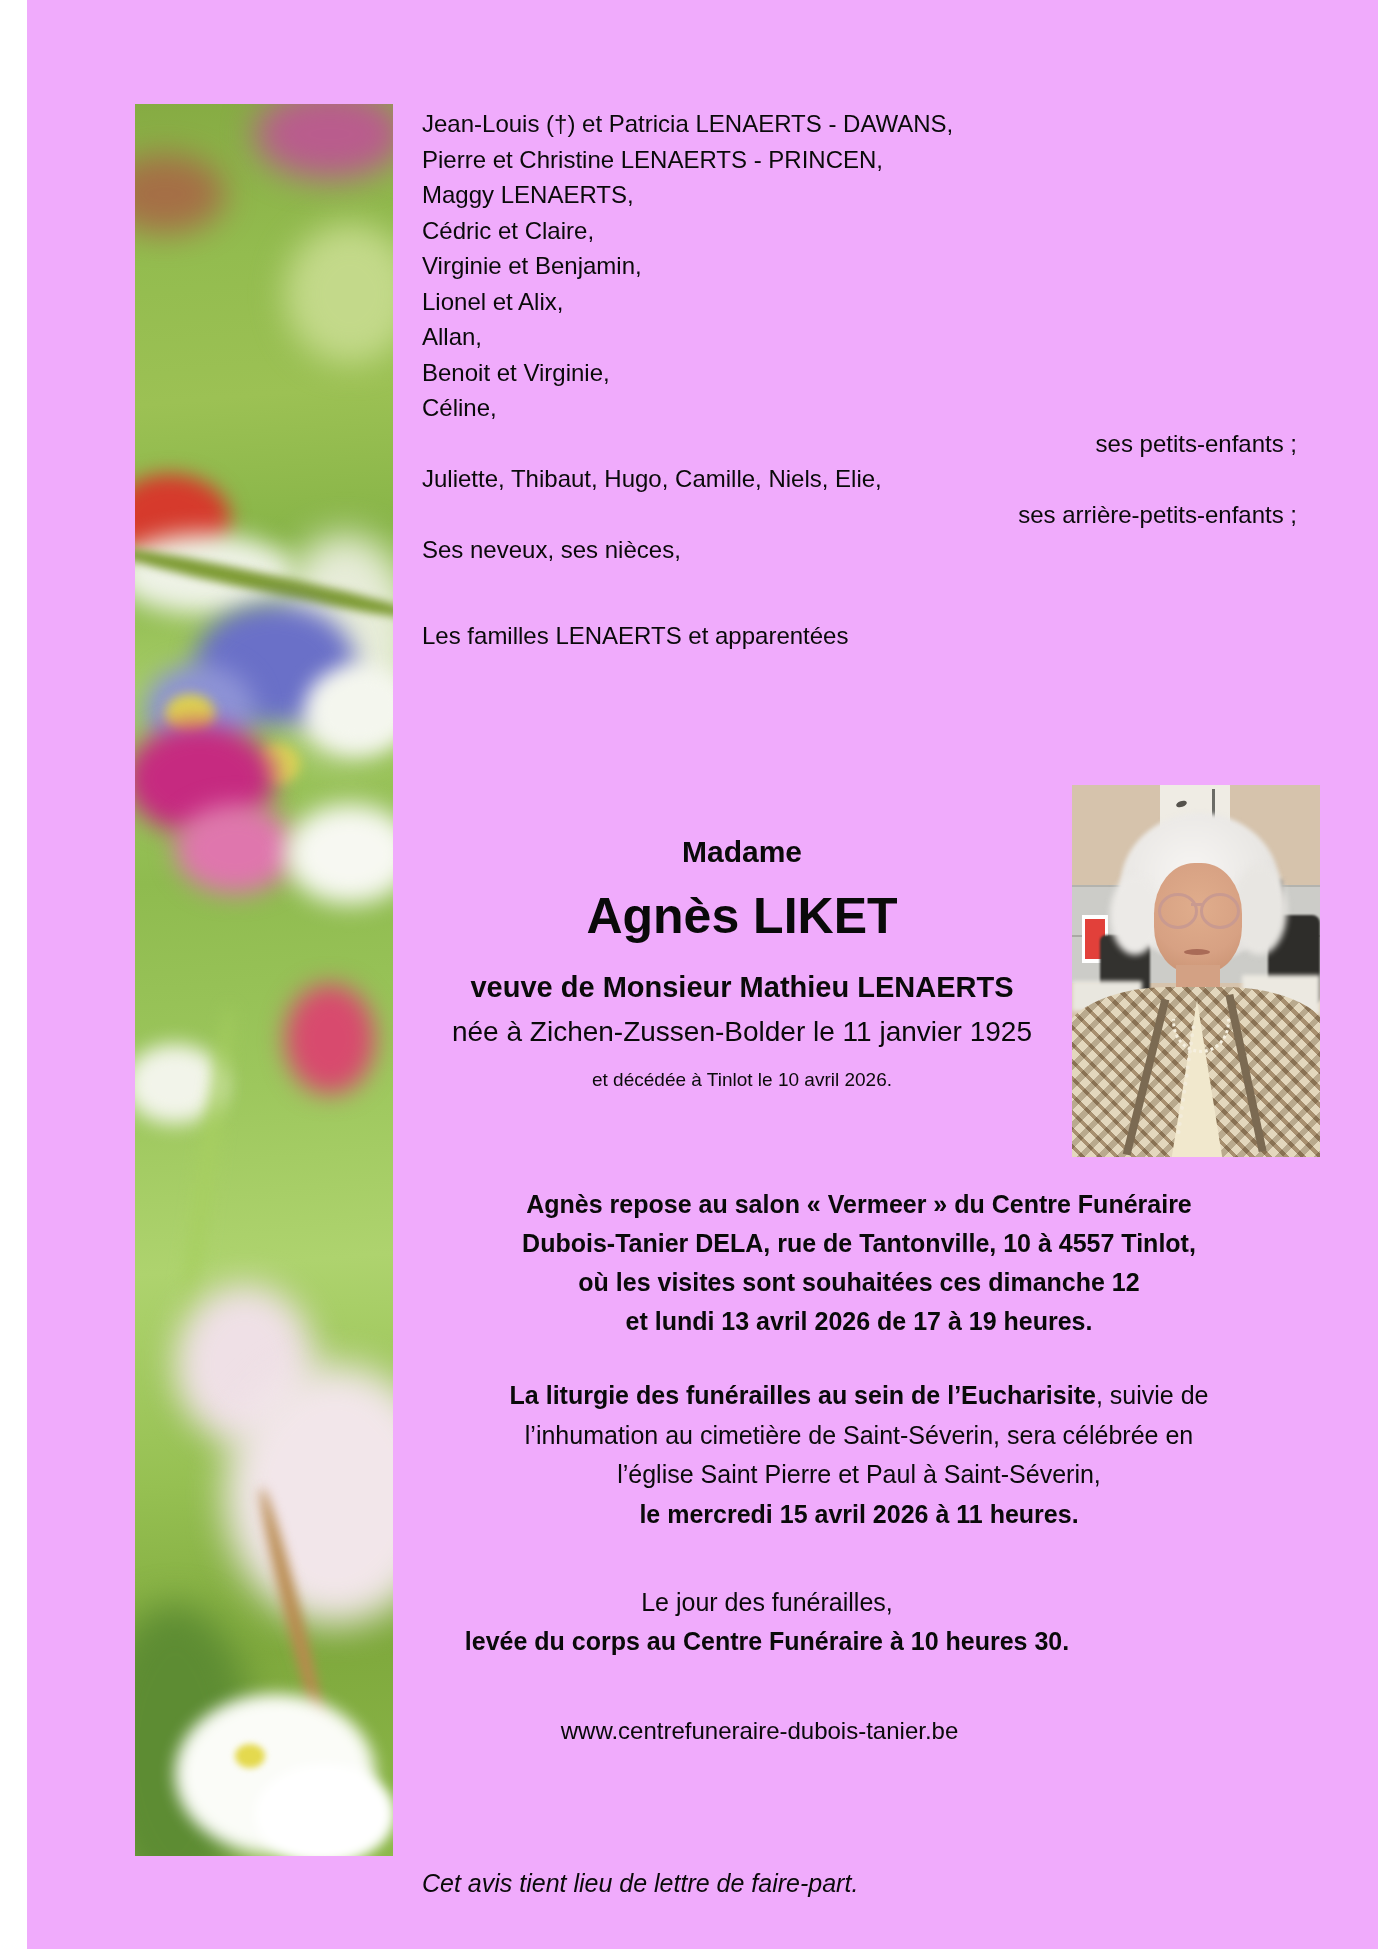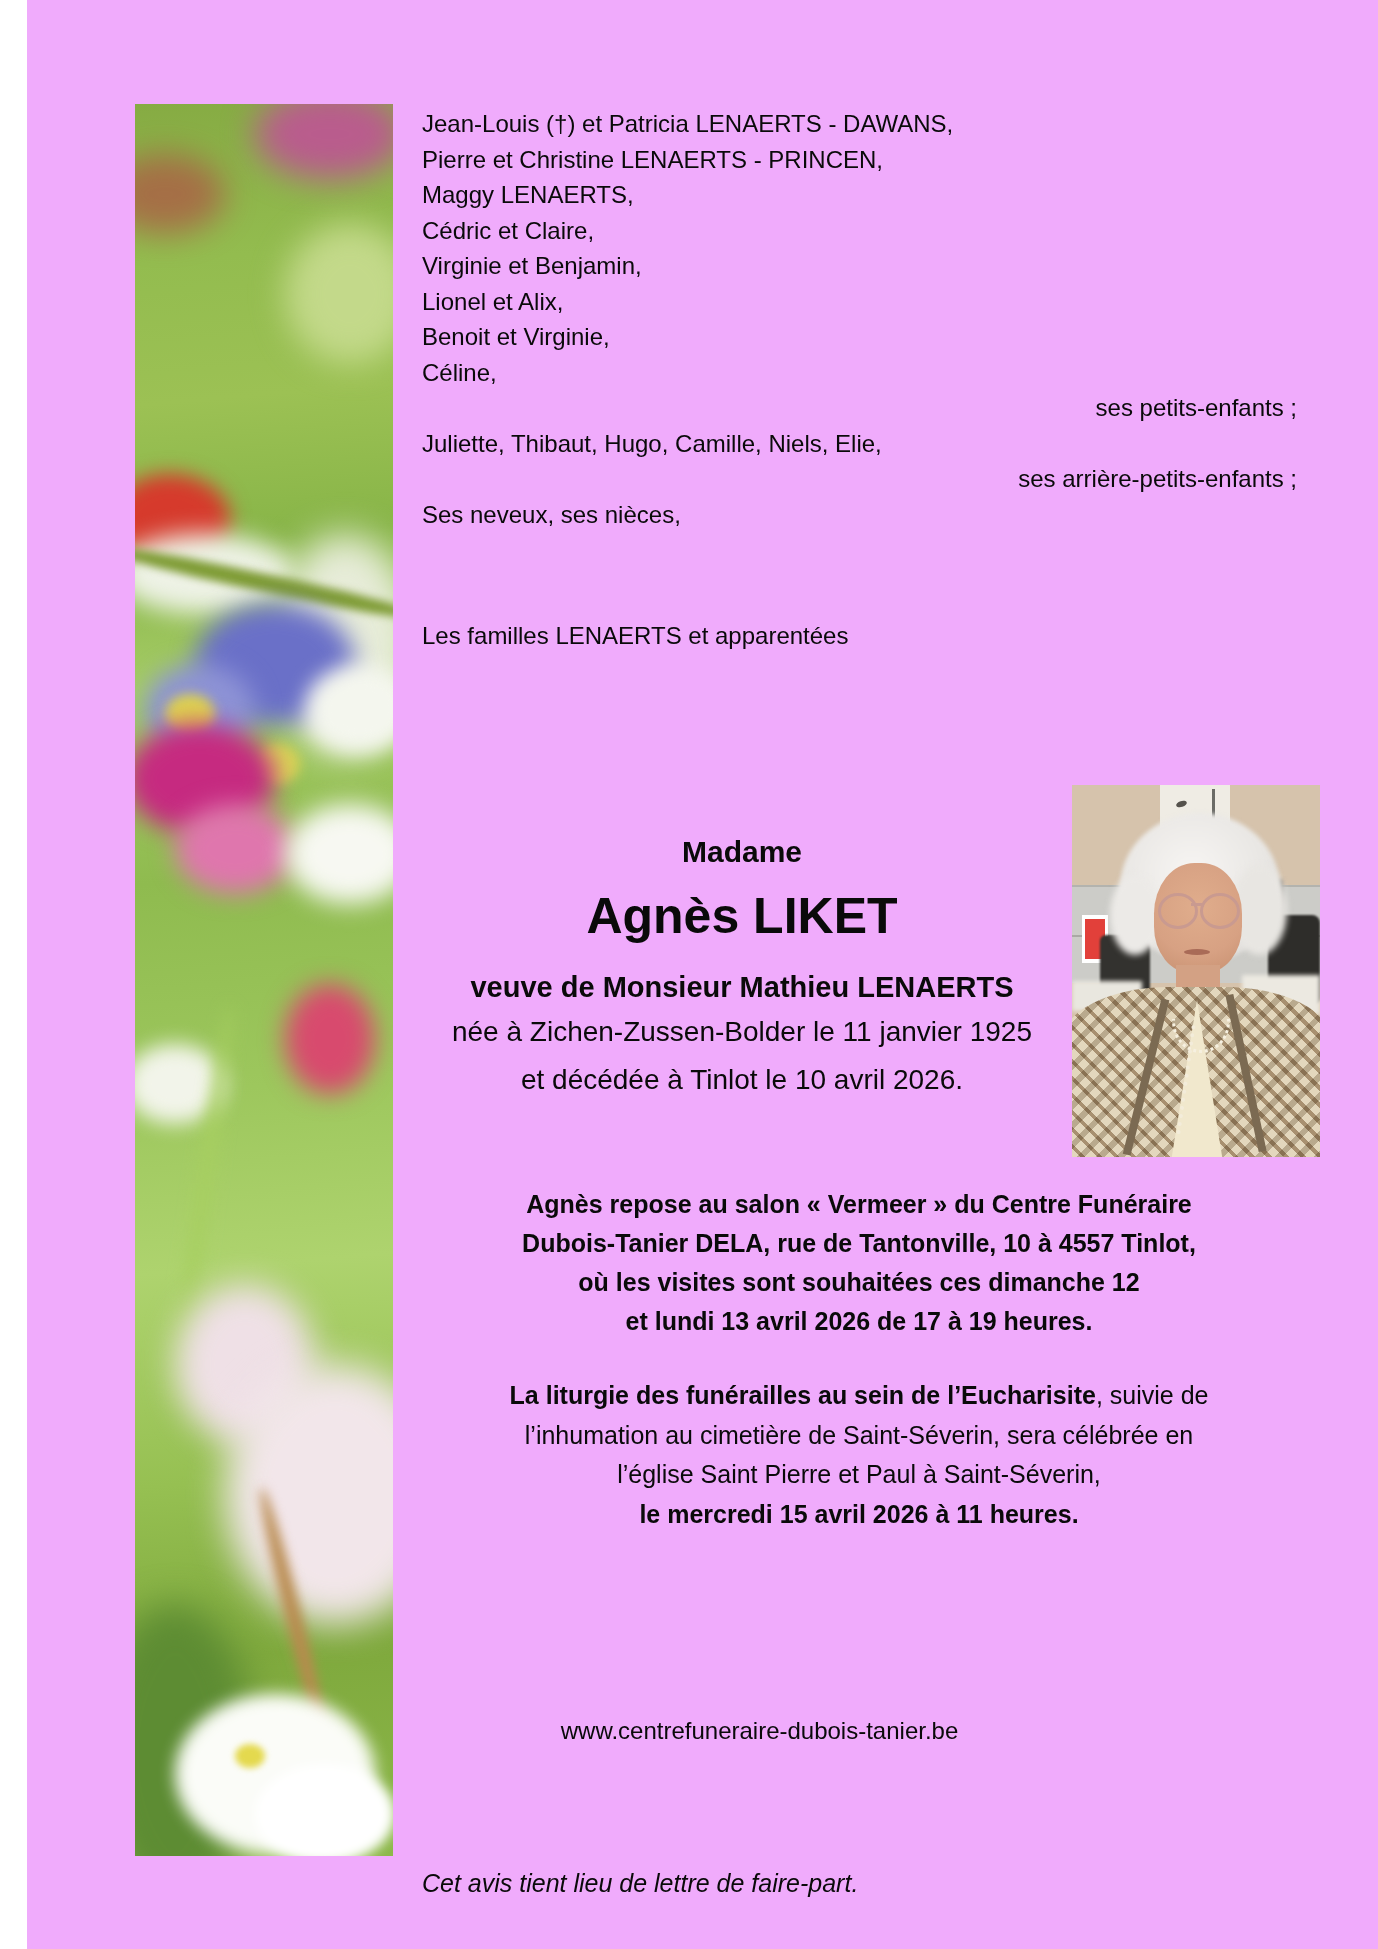--- a/index.html
+++ b/index.html
@@ -29,21 +29,21 @@
     font-size:24px; line-height:35.5px; }
   .family-block .right { text-align:right; }
   .families-line { position:absolute; left:395px; top:622px; font-size:24px; }
   .announce-line { position:absolute; left:395px; top:692px; width:940px;
     text-align:center; font-size:29px; }
   .deceased-block { position:absolute; left:395px; top:832px; width:640px; text-align:center; }
   .d-title  { font-size:30px; font-weight:bold; line-height:40px; margin-bottom:14px; }
   .d-name   { font-size:50px; font-weight:bold; line-height:60px; margin-bottom:22px; }
   .d-widow  { font-size:29px; font-weight:bold; line-height:38px; margin-bottom:8px; }
   .d-birth  { font-size:28px; line-height:36px; margin-bottom:12px; }
-  .d-death  { font-size:28px; line-height:36px; }
+  .d-death  { font-size:19px; line-height:36px; }
   .para { position:absolute; text-align:center; }
   .visitation { left:397px; top:1185px; width:870px; font-size:25px;
     font-weight:bold; line-height:39px; }
   .liturgy { left:397px; top:1376px; width:870px; font-size:25px; line-height:39.5px; }
   .liturgy .b { font-weight:bold; }
   .funeral-day { left:395px; top:1583px; width:690px; font-size:25px; line-height:39px; }
   .funeral-day .b { font-weight:bold; }
   .condolences { left:395px; top:1712px; width:675px; font-size:24px; line-height:37px; }
   .footer-notice { position:absolute; left:395px; top:1869px; width:710px;
     font-style:italic; font-size:25px; }
@@ -81,20 +81,21 @@
     <div class="blob" style="left:100px;top:1640px;width:30px;height:24px;background:#e4d94e;filter:blur(3px);"></div>
   </div>
 
   <div class="family-block">
     <div>Jean-Louis (†) et Patricia LENAERTS - DAWANS,</div>
     <div>Pierre et Christine LENAERTS - PRINCEN,</div>
     <div>Maggy LENAERTS,</div>
     <div>Cédric et Claire,</div>
     <div>Virginie et Benjamin,</div>
     <div>Lionel et Alix,</div>
+    <div>Allan,</div>
     <div>Benoit et Virginie,</div>
     <div>Céline,</div>
     <div class="right">ses petits-enfants ;</div>
     <div>Juliette, Thibaut, Hugo, Camille, Niels, Elie,</div>
     <div class="right">ses arrière-petits-enfants ;</div>
     <div>Ses neveux, ses nièces,</div>
   </div>
 
   <div class="families-line">Les familles LENAERTS et apparentées</div>
 
@@ -144,20 +145,24 @@
     <div>et lundi 13 avril 2026 de 17 à 19 heures.</div>
   </div>
 
   <div class="para liturgy">
     <div><span class="b">La liturgie des funérailles au sein de l’Eucharisite</span><span>, suivie de</span></div>
     <div>l’inhumation au cimetière de Saint-Séverin, sera célébrée en</div>
     <div>l’église Saint Pierre et Paul à Saint-Séverin,</div>
     <div class="b">le mercredi 15 avril 2026 à 11 heures.</div>
   </div>
 
+  <div class="para funeral-day">
+    <div>Le jour des funérailles,</div>
+    <div class="b">levée du corps au Centre Funéraire à 10 heures 30.</div>
+  </div>
 
   <div class="para condolences">
     <div>www.centrefuneraire-dubois-tanier.be</div>
   </div>
 
   <div class="footer-notice">Cet avis tient lieu de lettre de faire-part.</div>
 
 </div>
 
 </body></html>

